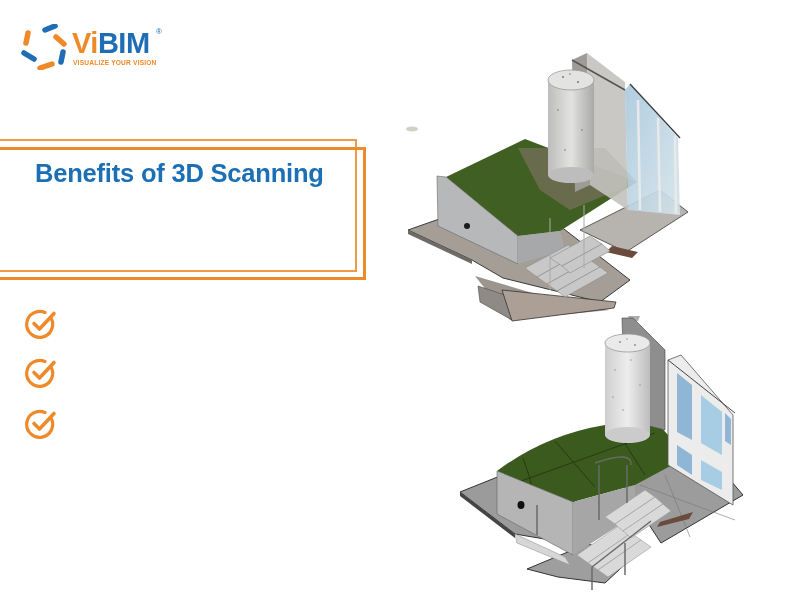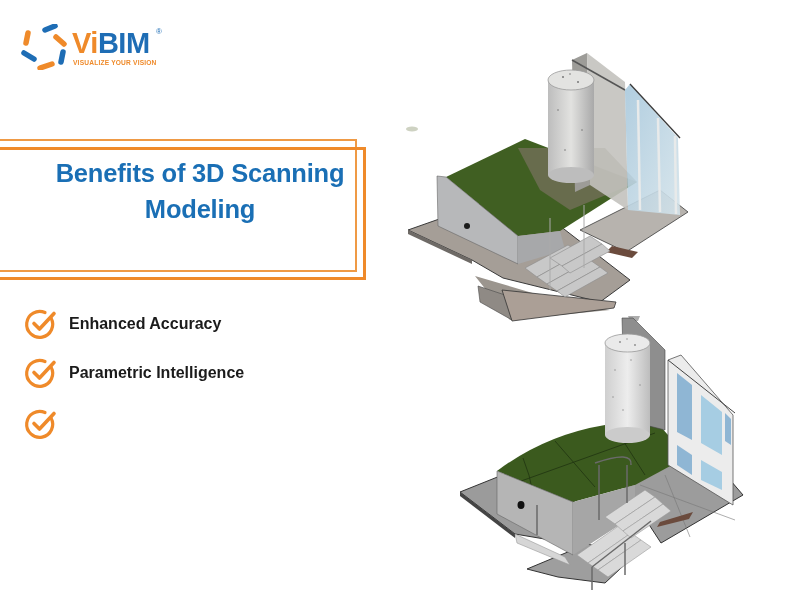--- a/index.html
+++ b/index.html
@@ -20,21 +20,21 @@
   .logo-tag { left: 53px; top: 35px; font-size: 6.6px; font-weight: 700; color: #ef8a2a; letter-spacing: 0.2px; white-space: nowrap; }
 
   
   .frame-thin { left: -4px; top: 139px; width: 361px; height: 133px; border: 2px solid #ef9a45; box-sizing: border-box; }
   .frame-thick { left: -4px; top: 147px; width: 370px; height: 133px; border: 3px solid #ef8a2a; box-sizing: border-box; }
   .title {
     left: 35px; top: 155px; width: 330px;
     color: #1a6fb5; font-weight: 700; font-size: 25.5px; line-height: 36px;
     letter-spacing: -0.2px;
   }
-  .title div { white-space: nowrap; text-align: center; }
+  .title div { white-space: nowrap; }
 
   
   .check-item { left: 24px; height: 34px; display: flex; align-items: center; }
   .check-item svg { width: 34px; height: 34px; flex: 0 0 34px; }
   .check-label { margin-left: 11px; font-weight: 700; font-size: 16px; color: #1b1b1b; white-space: nowrap; }
 
   
   .model { position: absolute; }
 </style>
 </head>
@@ -53,36 +53,33 @@
   </svg>
   <div class="abs logo-word"><span class="vi">Vi</span><span class="bim">BIM</span></div>
   <div class="abs logo-reg">®</div>
   <div class="abs logo-tag">VISUALIZE YOUR VISION</div>
 </div>
 
 <div class="abs frame-thin"></div>
 <div class="abs frame-thick"></div>
 <div class="abs title">
   <div>Benefits of 3D Scanning</div>
-  <div>Modeling</div>
 </div>
 
 <div class="abs check-item" style="top:307px">
   <svg viewBox="0 0 34 34">
     <path d="M27 11 A13 13 0 1 1 21 5.5" fill="none" stroke="#ef8a2a" stroke-width="3.2" stroke-linecap="round"></path>
     <polyline points="10,16.5 15.5,22 30,6.5" fill="none" stroke="#ef8a2a" stroke-width="3.6" stroke-linecap="round" stroke-linejoin="round"></polyline>
   </svg>
-  <span class="check-label">Enhanced Accuracy</span>
 </div>
 <div class="abs check-item" style="top:356px">
   <svg viewBox="0 0 34 34">
     <path d="M27 11 A13 13 0 1 1 21 5.5" fill="none" stroke="#ef8a2a" stroke-width="3.2" stroke-linecap="round"></path>
     <polyline points="10,16.5 15.5,22 30,6.5" fill="none" stroke="#ef8a2a" stroke-width="3.6" stroke-linecap="round" stroke-linejoin="round"></polyline>
   </svg>
-  <span class="check-label">Parametric Intelligence</span>
 </div>
 <div class="abs check-item" style="top:407px">
   <svg viewBox="0 0 34 34">
     <path d="M27 11 A13 13 0 1 1 21 5.5" fill="none" stroke="#ef8a2a" stroke-width="3.2" stroke-linecap="round"></path>
     <polyline points="10,16.5 15.5,22 30,6.5" fill="none" stroke="#ef8a2a" stroke-width="3.6" stroke-linecap="round" stroke-linejoin="round"></polyline>
   </svg>
 </div>
 
 <svg class="model" style="left:400px;top:40px" width="300" height="285" viewBox="0 0 300 285">
   <defs>

